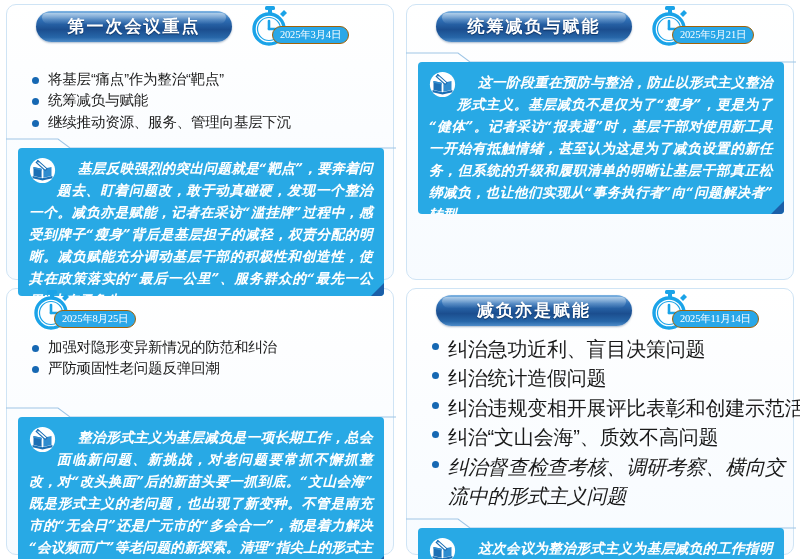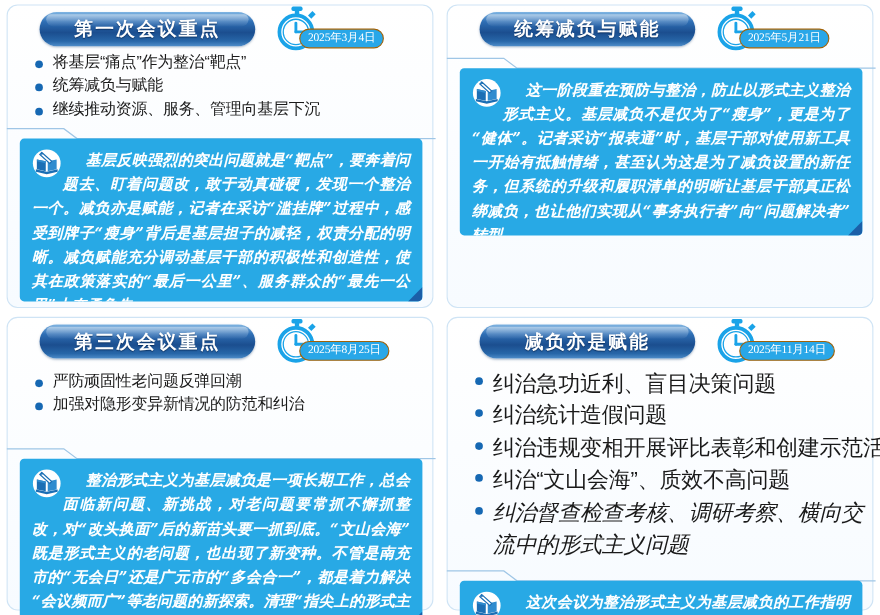--- a/index.html
+++ b/index.html
@@ -172,21 +172,21 @@
   
   #p1 .note{height:148px;}
   #p2 .note{height:152px;}
   #p3 .note{height:152px;}
   #p4 .note{height:98px;}
   #p3 .bullets{margin-top:6px;}
   #p3 .divider{margin-top:26px;}
   #p4 .bullets li{font-size:20px;}
   #p4 .divider{margin-top:6px;}
   #p2 .bullets{margin-top:6px;}
-  #p1 .bullets{margin-top:0;}
+  #p1 .bullets{margin-top:22px;}
 </style>
 </head>
 <body>
 
 <div class="grid">
 
   <div class="panel" id="p1">
     <div class="panel-frame"></div>
     <div class="panel-inner">
       <div class="head">
@@ -276,40 +276,37 @@
         </svg>
         <div class="note-text"><span class="indent"></span><span>这一阶段重在预防与整治，防止以形式主义整治形式主义。基层减负不是仅为了“瘦身”，更是为了“健体”。记者采访“报表通”时，基层干部对使用新工具一开始有抵触情绪，甚至认为这是为了减负设置的新任务，但系统的升级和履职清单的明晰让基层干部真正松绑减负，也让他们实现从“事务执行者”向“问题解决者”转型。</span></div>
       </div>
     </div>
   </div>
 
   <div class="panel" id="p3">
     <div class="panel-frame"></div>
     <div class="panel-inner">
       <div class="head">
-        <div class="title-pill">
-          <span class="title-text">第三次会议重点</span>
-        </div>
         <div class="watch-wrap">
           <svg class="watch-icon" viewBox="0 0 44 44">
             <rect x="17" y="2" width="10" height="4" rx="1.5" fill="#1aa3e8"></rect>
             <rect x="20" y="5" width="4" height="4" fill="#1aa3e8"></rect>
             <path d="M32 10 l4 -4 l3 3 l-4 4 z" fill="#1aa3e8"></path>
             <circle cx="21" cy="25" r="15" fill="none" stroke="#1aa3e8" stroke-width="3.4"></circle>
             <circle cx="21" cy="25" r="11.5" fill="none" stroke="#1aa3e8" stroke-width="1.2"></circle>
             <line x1="21" y1="25" x2="21" y2="17" stroke="#1aa3e8" stroke-width="2.6" stroke-linecap="round"></line>
             <line x1="21" y1="25" x2="28" y2="25" stroke="#1aa3e8" stroke-width="2.6" stroke-linecap="round"></line>
           </svg>
           <span class="date-pill">2025年8月25日</span>
         </div>
       </div>
 
       <ul class="bullets">
+        <li>加强对隐形变异新情况的防范和纠治</li>
         <li>严防顽固性老问题反弹回潮</li>
-        <li>加强对隐形变异新情况的防范和纠治</li>
       </ul>
 
       <div class="divider">
         <svg width="400" height="12" viewBox="0 0 400 12">
           <path d="M0 2 L52 2 L64 11 L390 11" fill="none" stroke="#9fc6e6" stroke-width="1.1"></path>
         </svg>
       </div>
 
       <div class="note">
         <div class="fold"></div>

